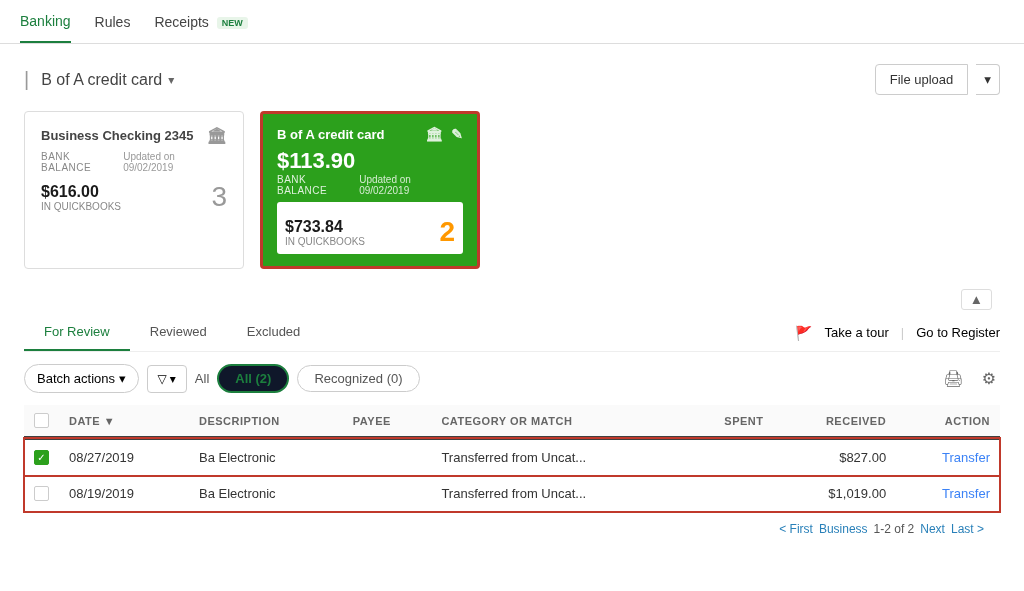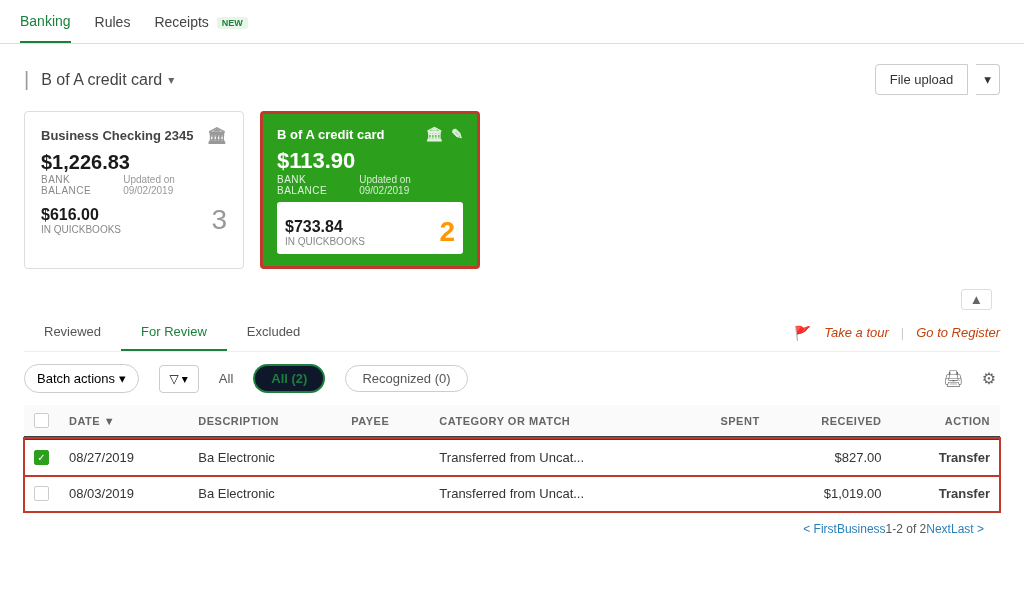--- a/index.html
+++ b/index.html
@@ -48,46 +48,46 @@
     
     .collapse-btn { display: flex; justify-content: flex-end; padding: 4px 8px; }
     .collapse-btn button { background: none; border: 1px solid #ddd; border-radius: 3px; padding: 2px 8px; cursor: pointer; color: #666; }
 
     
     .tabs-row { display: flex; align-items: center; justify-content: space-between; border-bottom: 1px solid #eee; margin-bottom: 12px; padding-bottom: 0; }
     .tabs { display: flex; gap: 0; }
     .tab { padding: 10px 20px; cursor: pointer; font-size: 13px; color: #555; border-bottom: 2px solid transparent; }
     .tab.active { color: #1c7f3e; border-bottom: 2px solid #1c7f3e; font-weight: 500; }
     .tab-actions { display: flex; align-items: center; gap: 12px; font-size: 13px; color: #555; }
-    .tab-actions a { text-decoration: none; color: #c2410c; font-style: italic; }
+    .tab-actions a { text-decoration: none; color: #000000; }
     .tab-sep { color: #ccc; }
 
     
-    .filter-row { display: flex; align-items: center; gap: 20px; margin-bottom: 12px; }
+    .filter-row { display: flex; align-items: center; gap: 8px; margin-bottom: 12px; }
     .btn-batch { border: 1px solid #ccc; background: #fff; padding: 6px 12px; border-radius: 20px; font-size: 13px; cursor: pointer; display: flex; align-items: center; gap: 4px; }
     .btn-filter { border: 1px solid #ccc; background: #fff; padding: 6px 10px; border-radius: 4px; font-size: 12px; cursor: pointer; display: flex; align-items: center; gap: 3px; }
     .filter-label { color: #555; font-size: 13px; }
     .pill { background: #0f172a; border: 2px solid #1c7f3e; color: #1c7f3e; border-radius: 20px; padding: 5px 16px; font-size: 13px; font-weight: 600; cursor: pointer; }
     .pill-inactive { background: #fff; border: 1px solid #ccc; color: #555; border-radius: 20px; padding: 5px 16px; font-size: 13px; cursor: pointer; }
     .filter-right { margin-left: auto; display: flex; gap: 10px; align-items: center; }
     .icon-btn { background: none; border: none; cursor: pointer; color: #666; font-size: 16px; padding: 4px; }
 
     
     .data-table { width: 100%; border-collapse: collapse; font-size: 13px; }
     .data-table th { text-align: left; padding: 8px 10px; font-size: 11px; font-weight: 600; color: #666; text-transform: uppercase; letter-spacing: 0.5px; border-bottom: 4px solid #404040; background: #fafafa; }
     .data-table th.right, .data-table td.right { text-align: right; }
     .data-table td { padding: 10px 10px; border-bottom: 1px solid #eee; color: #333; vertical-align: middle; }
     .data-table tr.highlighted { outline: 2px solid #c0392b; outline-offset: -1px; }
-    .transfer-link { color: #404040; font-weight: 700; cursor: pointer; text-decoration: none; }
+    .transfer-link { color: #3b82f6; font-weight: 400; cursor: pointer; text-decoration: none; }
     .checkbox-col { width: 30px; }
     .check-box { width: 15px; height: 15px; border: 1px solid #ccc; border-radius: 2px; cursor: pointer; display: flex; align-items: center; justify-content: center; background: #fff; }
     .check-box.checked { background: #2ca01c; border-color: #2ca01c; color: #fff; font-size: 10px; }
 
     
-    .pagination { display: flex; justify-content: flex-end; padding: 10px 16px; font-size: 12px; color: #555; }
+    .pagination { display: flex; justify-content: flex-end; padding: 10px 16px; font-size: 12px; color: #555; gap: 6px; }
     .pagination a { color: #2980b9; cursor: pointer; text-decoration: none; }
   </style>
 </head>
 <body>
 
 <div class="top-nav">
   <a href="#" class="active">Banking</a>
   <a href="#">Rules</a>
   <a href="#">
     <span>Receipts</span>
@@ -111,21 +111,20 @@
     </div>
   </div>
 
   <div class="account-cards">
 
     <div class="card">
       <div class="card-name">
         <span>Business Checking 2345</span>
         <span style="font-size:16px; color:#999;">🏛</span>
       </div>
-      <div class="card-bank-balance">$1,226.83</div>
       <div style="display:flex; align-items:center; justify-content:space-between; margin-bottom:4px;">
         <span class="card-balance-label">BANK BALANCE</span>
         <span class="card-updated">Updated on 09/02/2019</span>
       </div>
       <div class="card-qs-row">
         <div>
           <div class="card-qs-balance">$616.00</div>
           <div class="card-qs-label">IN QUICKBOOKS</div>
         </div>
         <div class="card-count">3</div>
@@ -156,22 +155,22 @@
       </div>
     </div>
   </div>
 
   <div class="collapse-btn">
     <button>▲</button>
   </div>
 
   <div class="tabs-row">
     <div class="tabs">
+      <div class="tab active">For Review</div>
       <div class="tab">Reviewed</div>
-      <div class="tab active">For Review</div>
       <div class="tab">Excluded</div>
     </div>
     <div class="tab-actions">
       <span style="font-size:14px;">🚩</span>
       <a href="#">Take a tour</a>
       <span class="tab-sep">|</span>
       <a href="#">Go to Register</a>
     </div>
   </div>
 
@@ -218,21 +217,21 @@
         <td></td>
         <td>Transferred from Uncat...</td>
         <td class="right"></td>
         <td class="right">$827.00</td>
         <td class="right"><a href="#" class="transfer-link">Transfer</a></td>
       </tr>
       <tr class="highlighted">
         <td class="checkbox-col">
           <div class="check-box"></div>
         </td>
-        <td>08/03/2019</td>
+        <td>08/19/2019</td>
         <td>Ba Electronic</td>
         <td></td>
         <td>Transferred from Uncat...</td>
         <td class="right"></td>
         <td class="right">$1,019.00</td>
         <td class="right"><a href="#" class="transfer-link">Transfer</a></td>
       </tr>
     </tbody>
   </table>
 

